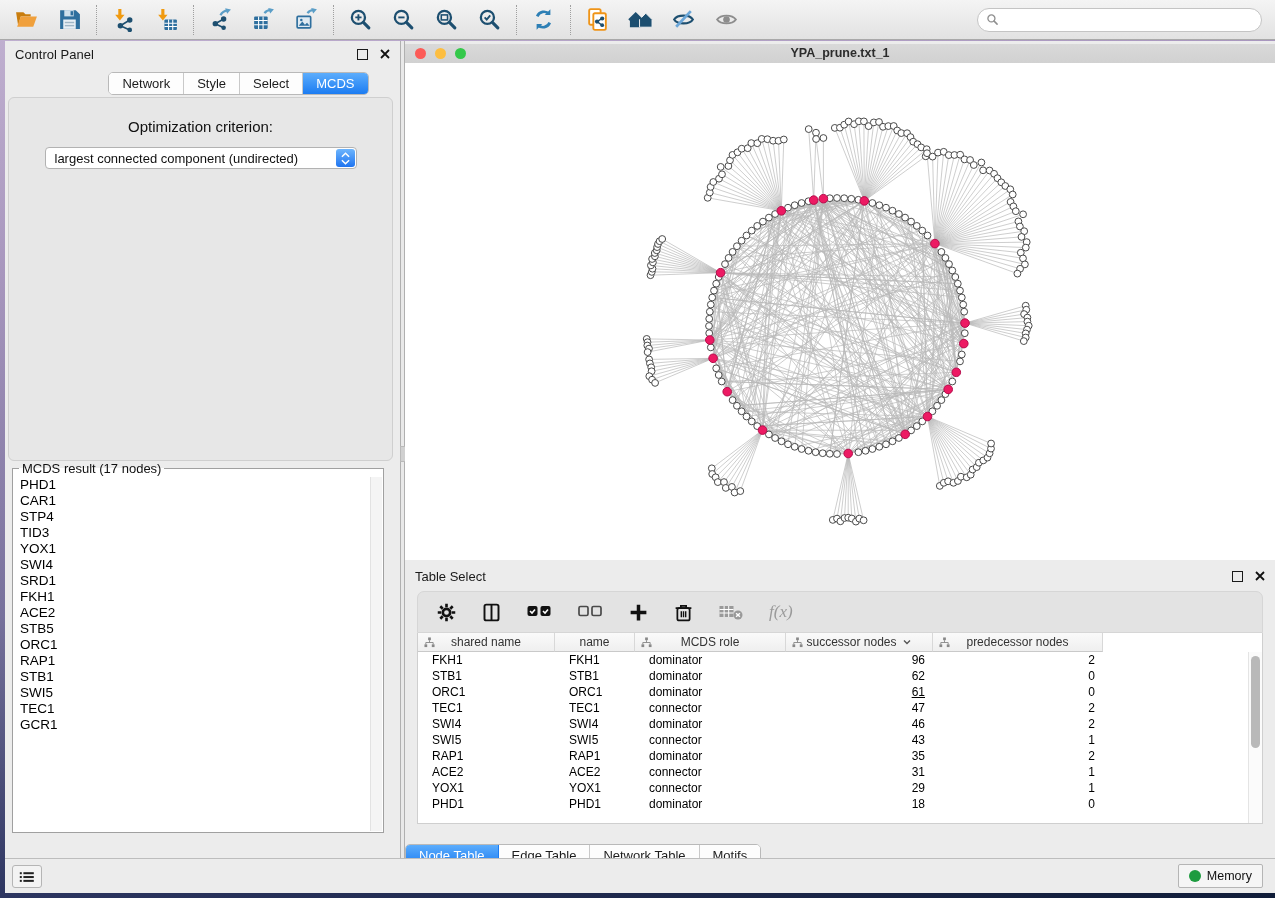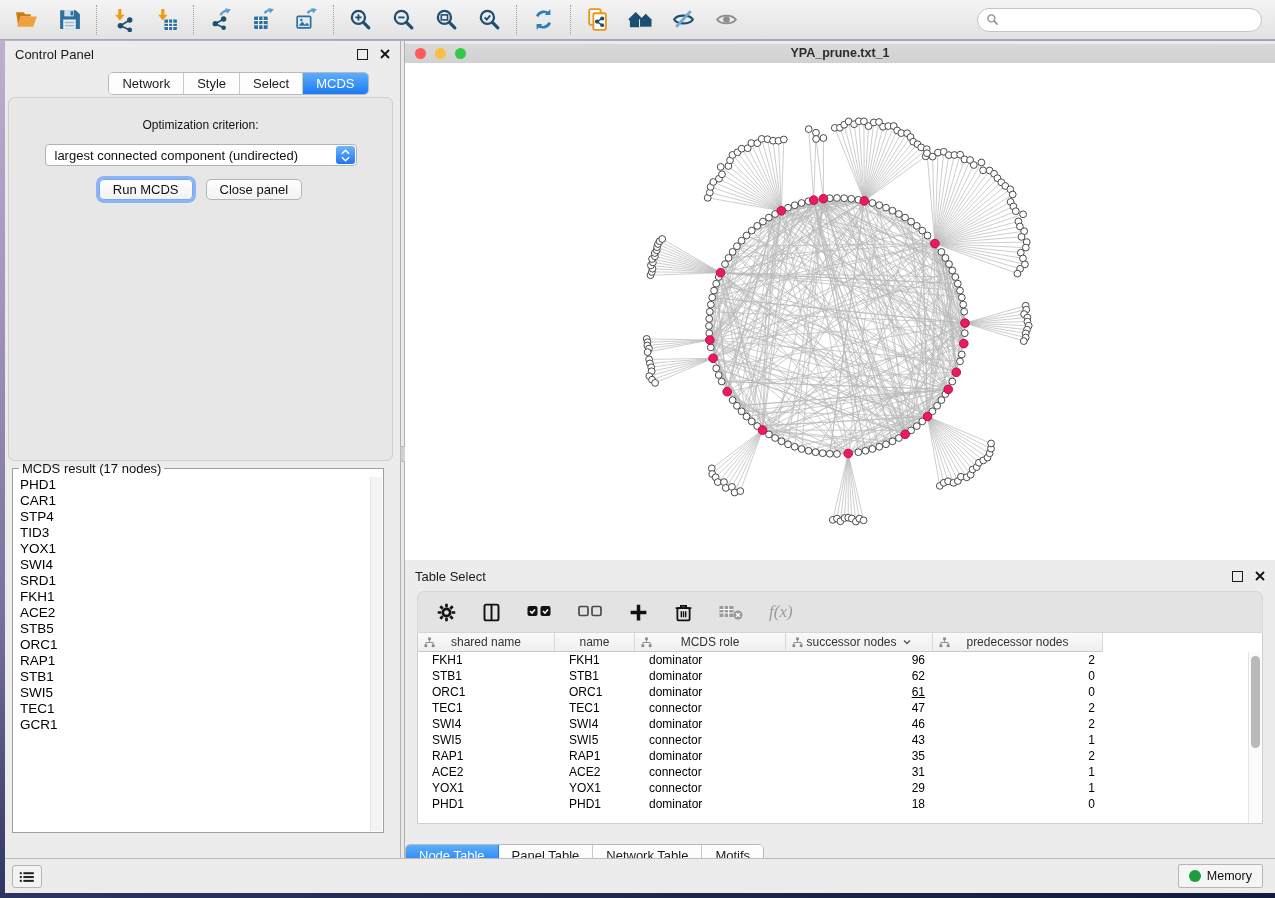--- a/index.html
+++ b/index.html
@@ -25,21 +25,21 @@
   .wc-float{width:9px;height:9px;border:1.5px solid #1a1a1a;display:inline-block;margin-right:12px;}
   .wc-close svg{width:10px;height:10px;display:block;}
   .wcbtn{background:none;border:none;padding:0;display:flex;align-items:center;}
   .seg{display:inline-flex;background:#fdfdfd;border:1px solid #b9b9b9;border-radius:5px;overflow:hidden;}
   .seg .tab{padding:3px 13px;font-size:13px;color:#1c1c1c;border-right:1px solid #c9c9c9;background:#fdfdfd;white-space:nowrap;}
   .seg .tab:last-child{border-right:none;}
   .seg .tab.active{background:linear-gradient(#5cadfc,#1c7cf2);color:#fff;border-right-color:#1c7cf2;}
   #cp-tabs-row{position:absolute;left:0;top:31px;width:100%;text-align:center;margin-left:36px;}
   #cp-box{position:absolute;left:3px;top:56px;width:385px;height:364px;background:#e7e7e7;
           border:1px solid #cfcfcf;border-radius:6px;box-sizing:border-box;}
-  #opt-label{text-align:center;font-size:12px;color:#111;margin-top:20px;}
+  #opt-label{text-align:center;font-size:15px;color:#111;margin-top:20px;}
   .mac-select{position:relative;width:312px;height:22px;margin:12px auto 0;background:#fff;border:1px solid #b2b2b2;
               border-radius:4px;display:flex;align-items:center;padding-left:9px;font-size:13px;color:#111;box-sizing:border-box;}
   .sel-stepper{position:absolute;right:1px;top:1px;bottom:1px;width:19px;border-radius:3px;
                background:linear-gradient(#6db5fd,#1f74f0);display:flex;flex-direction:column;align-items:center;justify-content:center;gap:1px;}
   .sel-stepper svg{width:9px;height:6px;display:block;}
   #cp-buttons{display:flex;justify-content:center;gap:13px;margin-top:13px;}
   .macbtn{background:linear-gradient(#ffffff,#f2f2f2);border:1px solid #b4b4b4;border-radius:5px;
           padding:2px 13px;font-size:13px;color:#111;font-family:inherit;}
   .macbtn.focused{box-shadow:0 0 0 3px rgba(92,150,250,.65);border-color:#74a9f7;}
   #mcds-fieldset{position:absolute;left:7px;top:420px;width:372px;height:372px;margin:0;padding:0;
@@ -282,24 +282,20 @@
       <div class="mac-select">
         <span>largest connected component (undirected)</span>
         <span class="sel-stepper">
           <svg viewBox="0 0 10 6">
               <path d="M1 5l4-4 4 4" fill="none" stroke="#fff" stroke-width="1.6"></path>
             </svg>
           <svg viewBox="0 0 10 6">
               <path d="M1 1l4 4 4-4" fill="none" stroke="#fff" stroke-width="1.6"></path>
             </svg>
         </span>
-      </div>
-      <div id="cp-buttons">
-        <button class="macbtn focused">Run MCDS</button>
-        <button class="macbtn">Close panel</button>
       </div>
     </div>
     <fieldset id="mcds-fieldset">
       <legend>MCDS result (17 nodes)</legend>
       <div style="position:relative;width:100%;height:100%;">
         <div id="mcds-list">
             <div class="mitem">PHD1</div>
             <div class="mitem">CAR1</div>
             <div class="mitem">STP4</div>
             <div class="mitem">TID3</div>
@@ -1312,21 +1308,21 @@
               <div class="td" style="width: 147px; text-align: right; padding: 0px 8px 0px 0px;">18</div>
               <div class="td" style="width: 170px; text-align: right; padding: 0px 8px 0px 0px;">0</div>
             </div>
           </div>
         <div id="tp-scroll">
             <div id="tp-thumb"></div>
           </div>
       </div>
       <div id="tp-tabs-row"><span class="seg" id="tp-tabs">
             <span class="tab active">Node Table</span>
-            <span class="tab">Panel Table</span>
+            <span class="tab">Edge Table</span>
             <span class="tab">Network Table</span>
             <span class="tab">Motifs</span>
           </span></div>
     </div>
   </div>
 
   <div id="status-bar">
     <button id="console-btn">
         <svg viewBox="0 0 20 16">
           <g fill="#222">

